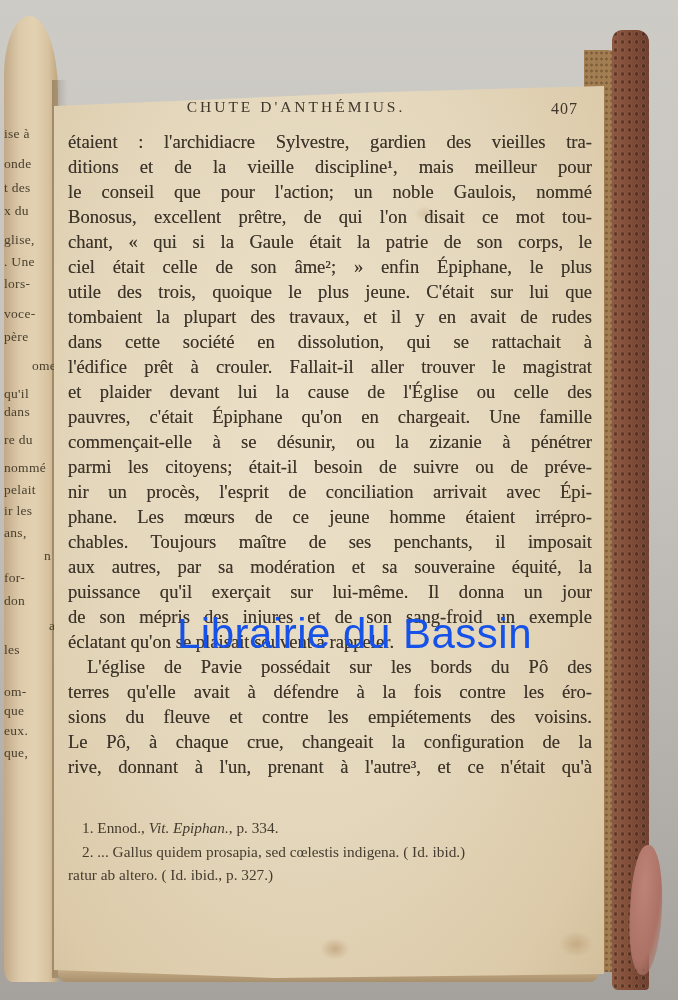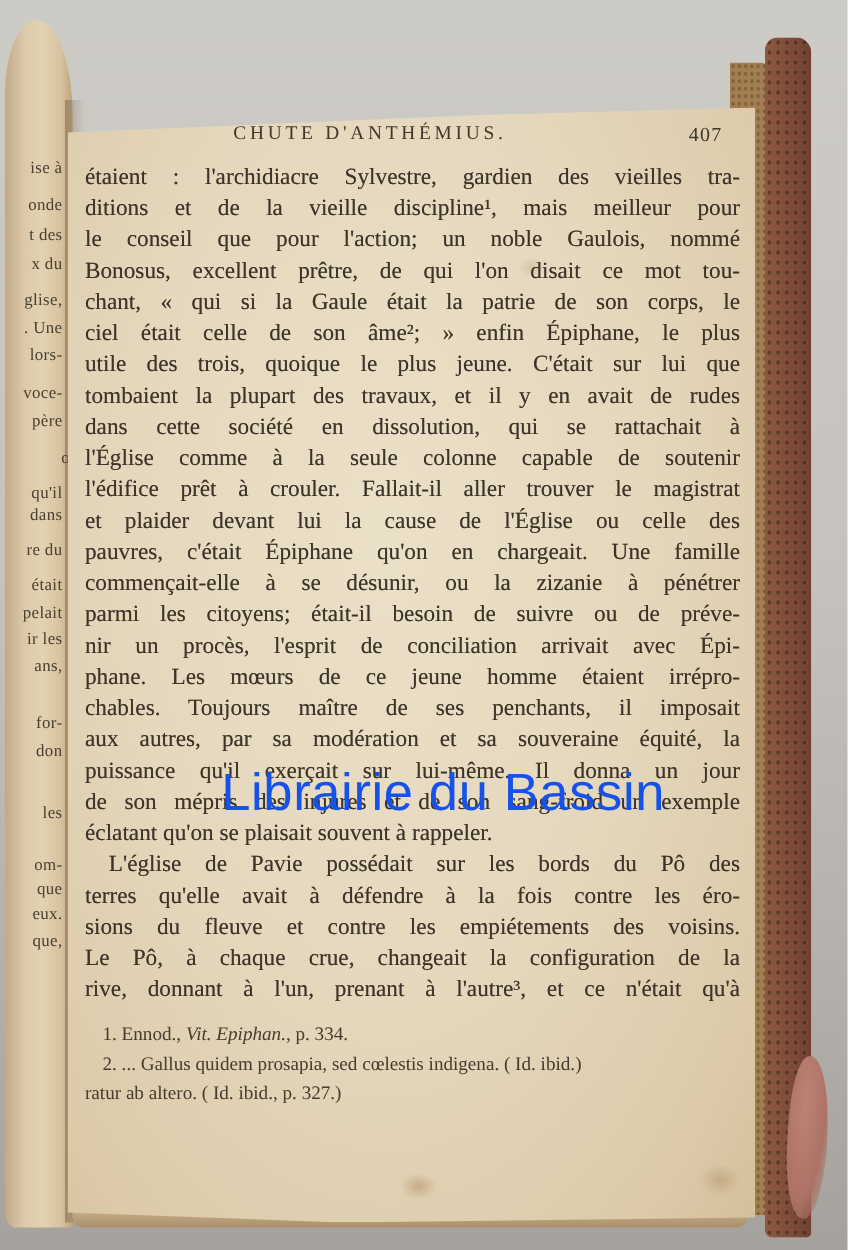--- a/index.html
+++ b/index.html
@@ -12,21 +12,21 @@
 
   
   .left-page-edge{
     position:absolute;left:4px;top:16px;width:54px;height:966px;
     background:linear-gradient(to right,#c2a987 0%,#dcc9a9 28%,#e3d2b2 55%,#d8c3a0 82%,#bfa57f 100%);
     border-top-left-radius:30px 70px;border-top-right-radius:34px 90px;
     border-bottom-left-radius:10px 16px;
   }
   .page-fragment{
     position:absolute;left:0;width:46px;padding-right:5px;
-    text-align:right;font-size:13.5px;color:#49402f;letter-spacing:.3px;
+    font-size:13.5px;color:#49402f;letter-spacing:.3px;
     white-space:nowrap;overflow:hidden;
   }
   .crease-shadow{
     position:absolute;left:52px;top:80px;width:16px;height:898px;
     background:linear-gradient(to right,rgba(84,62,36,.38),rgba(84,62,36,.12) 55%,rgba(84,62,36,0));
   }
 
   
   .board-edge{
     position:absolute;left:584px;top:50px;width:32px;height:922px;
@@ -109,21 +109,21 @@
       <div class="page-fragment" style="top: 187px;">x du</div>
       <div class="page-fragment" style="top: 216px;">glise,</div>
       <div class="page-fragment" style="top: 238px;">. Une</div>
       <div class="page-fragment" style="top: 260px;">lors-</div>
       <div class="page-fragment" style="top: 290px;">voce-</div>
       <div class="page-fragment" style="top: 313px;">père</div>
       <div class="page-fragment" style="top: 342px; padding-left: 28px;">ome-</div>
       <div class="page-fragment" style="top: 370px;">qu'il</div>
       <div class="page-fragment" style="top: 388px;">dans</div>
       <div class="page-fragment" style="top: 416px;">re du</div>
-      <div class="page-fragment" style="top: 444px;">était</div>
+      <div class="page-fragment" style="top: 444px;">nommé</div>
       <div class="page-fragment" style="top: 466px;">pelait</div>
       <div class="page-fragment" style="top: 487px;">ir les</div>
       <div class="page-fragment" style="top: 509px;">ans,</div>
       <div class="page-fragment" style="top: 532px; padding-left: 40px;">n des</div>
       <div class="page-fragment" style="top: 554px;">for-</div>
       <div class="page-fragment" style="top: 577px;">don</div>
       <div class="page-fragment" style="top: 602px; margin-left: 45px;">assi-</div>
       <div class="page-fragment" style="top: 626px;">les</div>
       <div class="page-fragment" style="top: 668px;">om-</div>
       <div class="page-fragment" style="top: 687px;">que</div>
@@ -152,21 +152,20 @@
       <div>
           <div class="tline just">étaient : l'archidiacre Sylvestre, gardien des vieilles tra-</div>
           <div class="tline just">ditions et de la vieille discipline¹, mais meilleur pour</div>
           <div class="tline just">le conseil que pour l'action; un noble Gaulois, nommé</div>
           <div class="tline just">Bonosus, excellent prêtre, de qui l'on disait ce mot tou-</div>
           <div class="tline just">chant, « qui si la Gaule était la patrie de son corps, le</div>
           <div class="tline just">ciel était celle de son âme²; » enfin Épiphane, le plus</div>
           <div class="tline just">utile des trois, quoique le plus jeune. C'était sur lui que</div>
           <div class="tline just">tombaient la plupart des travaux, et il y en avait de rudes</div>
           <div class="tline just">dans cette société en dissolution, qui se rattachait à</div>
-          <div class="tline just">l'Église comme à la seule colonne capable de soutenir</div>
           <div class="tline just">l'édifice prêt à crouler. Fallait-il aller trouver le magistrat</div>
           <div class="tline just">et plaider devant lui la cause de l'Église ou celle des</div>
           <div class="tline just">pauvres, c'était Épiphane qu'on en chargeait. Une famille</div>
           <div class="tline just">commençait-elle à se désunir, ou la zizanie à pénétrer</div>
           <div class="tline just">parmi les citoyens; était-il besoin de suivre ou de préve-</div>
           <div class="tline just">nir un procès, l'esprit de conciliation arrivait avec Épi-</div>
           <div class="tline just">phane. Les mœurs de ce jeune homme étaient irrépro-</div>
           <div class="tline just">chables. Toujours maître de ses penchants, il imposait</div>
           <div class="tline just">aux autres, par sa modération et sa souveraine équité, la</div>
           <div class="tline just">puissance qu'il exerçait sur lui-même. Il donna un jour</div>

